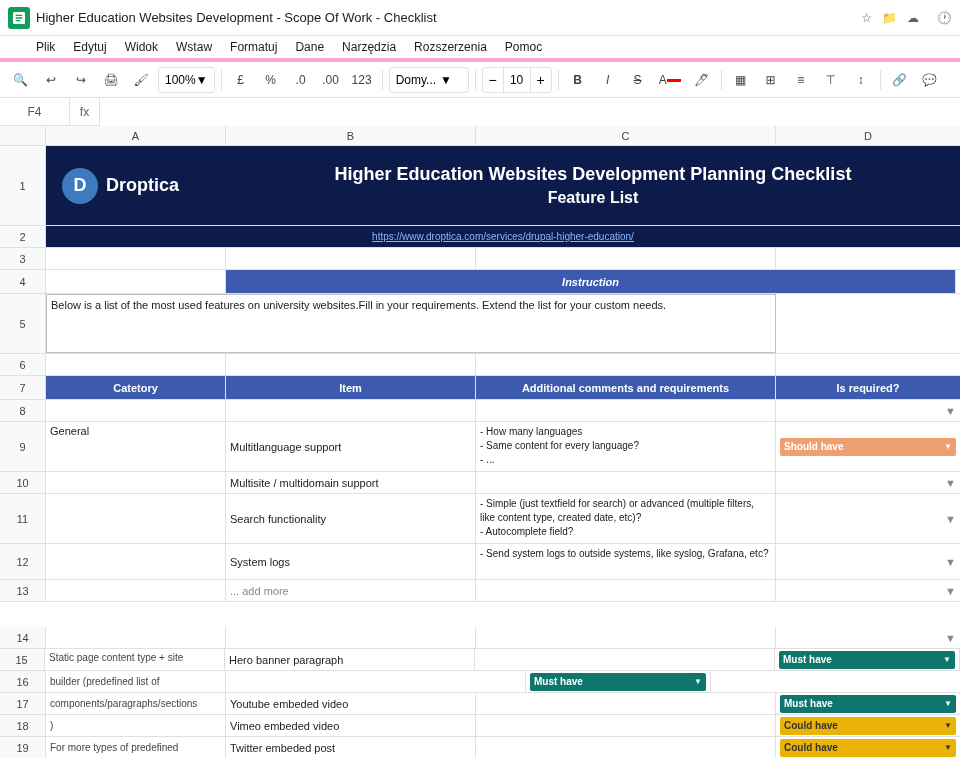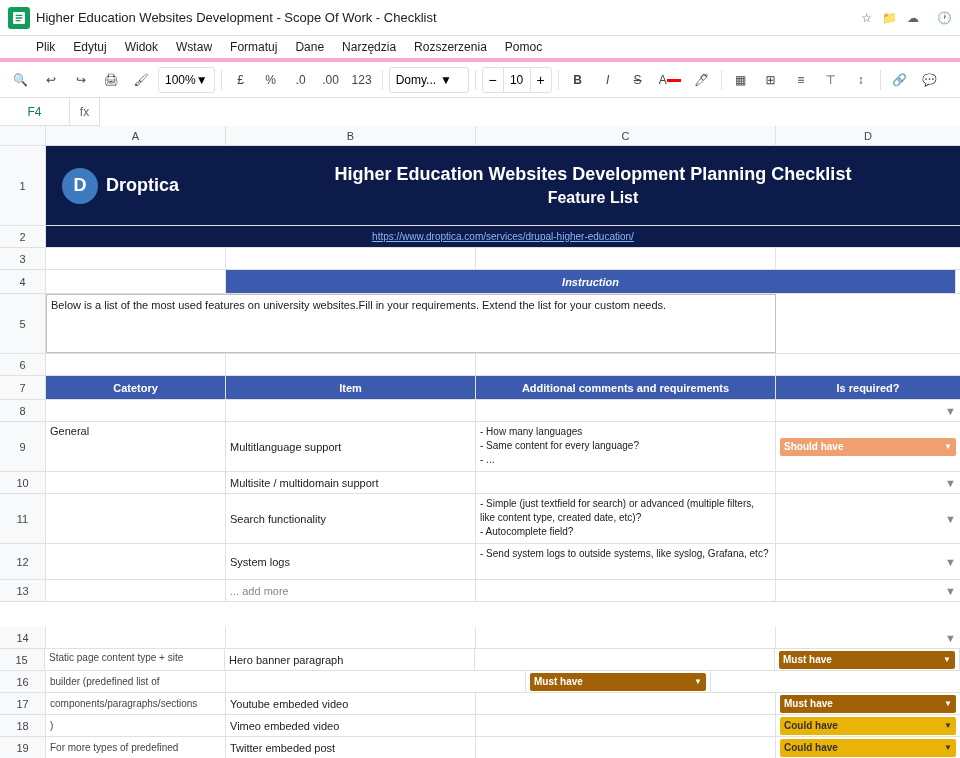--- a/index.html
+++ b/index.html
@@ -49,21 +49,21 @@
     .cell.text-bold { font-weight: bold; }
     .cell.wrap { white-space: normal; word-wrap: break-word; align-items: flex-start; padding-top: 3px; }
 
     
     .bg-dark-blue { background: #0d1b4b; color: #fff; }
     .bg-blue { background: #3c5baf; color: #fff; }
     .bg-instruction { background: #3c5baf; color: #fff; justify-content: center; font-weight: bold; }
 
     
     .badge { display: flex; align-items: center; justify-content: space-between; width: 100%; height: 18px; border-radius: 2px; padding: 0 4px; font-size: 10px; font-weight: bold; }
-    .badge-must { background: #a16207; color: #fff; }
+    .badge-must { background: #0f766e; color: #fff; }
     .badge-should { background: #f0a070; color: #fff; }
     .badge-could { background: #eab308; color: #333; }
     .badge-arrow { font-size: 8px; margin-left: 2px; }
 
     .dropdown-cell { padding: 2px 4px; }
     .cell-link { color: #1155cc; text-decoration: underline; font-size: 10px; }
 
     
     .col-a { width: 180px; }
     .col-b { width: 250px; }

